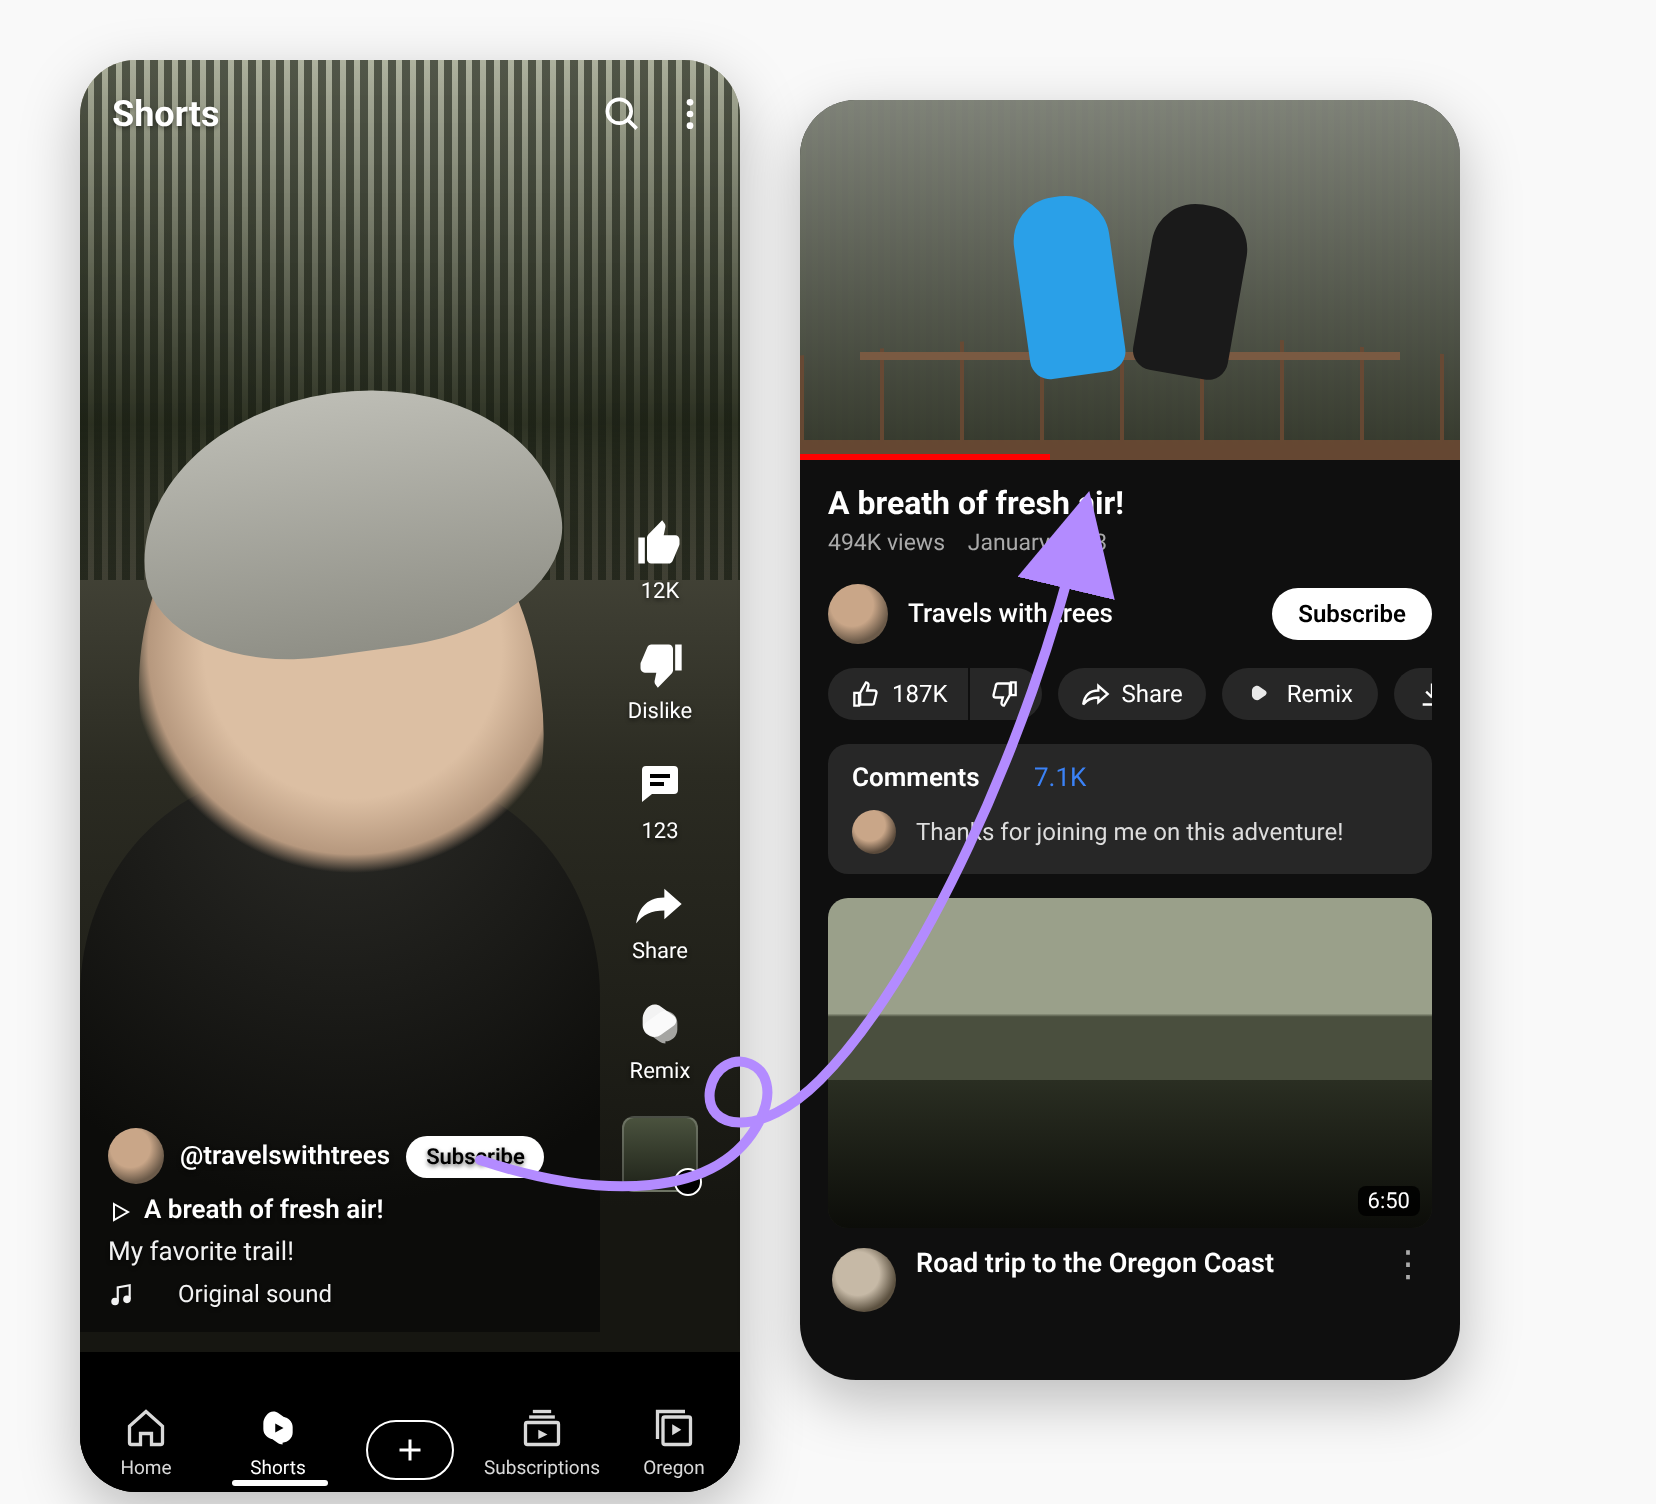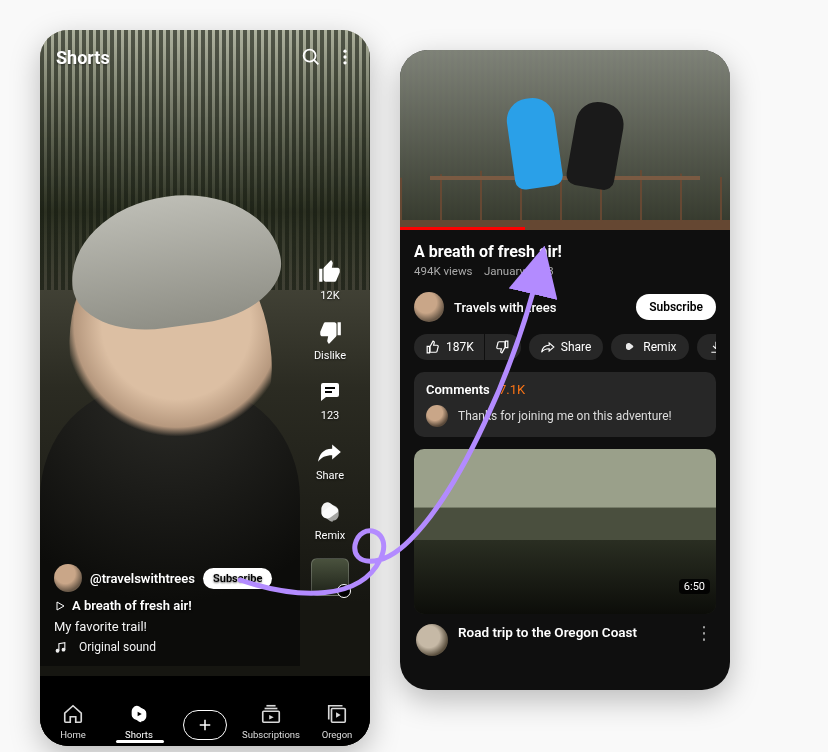--- a/index.html
+++ b/index.html
@@ -98,21 +98,21 @@
   .meta {
     position:absolute; left:14px; right:80px; bottom:92px;
     z-index:6; display:flex; flex-direction:column; gap:6px;
     font-size:13px; text-shadow:0 1px 2px rgba(0,0,0,.6);
   }
   .chan-row{display:flex;align-items:center;gap:8px;}
   .avatar{width:28px;height:28px;border-radius:50%;background:radial-gradient(circle at 40% 35%, #c9a688 0 40%, #6b5a49 70%);}
   .sub-pill{background:#fff;color:#000;font-size:11px;font-weight:600;border-radius:14px;padding:4px 10px;}
   .vtitle-row{display:flex;align-items:center;gap:6px;font-weight:600;}
   .caption{opacity:.95;}
-  .sound-row{display:flex;align-items:center;gap:12px;font-size:12px;opacity:.95;}
+  .sound-row{display:flex;align-items:center;gap:22px;font-size:12px;opacity:.95;}
 
   .bottom-nav{
     position:absolute;left:0;right:0;bottom:0;height:70px;background:#000;
     display:flex;align-items:flex-end;justify-content:space-around;
     z-index:7; padding-bottom:6px;
   }
   .nav-item{display:flex;flex-direction:column;align-items:center;gap:3px;color:#fff;font-size:9.5px;width:60px;}
   .nav-item.dim{opacity:.85}
   .nav-ico{width:24px;height:24px;display:flex;align-items:center;justify-content:center;}
   .nav-create{width:44px;height:30px;border:1.5px solid #fff;border-radius:18px;display:flex;align-items:center;justify-content:center;}
@@ -153,32 +153,32 @@
   .wp-chan .name{font-size:13px;font-weight:500;flex:1;white-space:nowrap;}
   .wp-chan .sub-pill{padding:6px 13px;font-size:12px;}
 
   .chip-row{display:flex;gap:8px;margin-bottom:12px;overflow:hidden;}
   .chip{background:#272727;border-radius:18px;padding:6px 12px;font-size:12px;display:flex;align-items:center;gap:6px;white-space:nowrap;flex:0 0 auto;}
   .chip.split-l{border-radius:18px 0 0 18px;padding-right:10px;}
   .chip.split-r{border-radius:0 18px 18px 0;margin-left:-7px;padding-left:10px;}
 
   .comment-box{background:#272727;border-radius:10px;padding:10px 12px;margin-bottom:12px;}
   .comment-head{font-size:13px;font-weight:600;margin-bottom:8px;}
-  .comment-head .cnt{font-weight:400;margin-left:6px;color:#f97316;}
+  .comment-head .cnt{font-weight:400;margin-left:24px;color:#3b82f6;}
   .comment-body{display:flex;gap:10px;align-items:center;font-size:12px;color:#ddd;}
   .comment-body .cavatar{width:22px;height:22px;border-radius:50%;background:radial-gradient(circle at 40% 35%,#c9a688 0 40%,#5a4a3b 70%);}
 
   .rec{position:relative;}
   .rec-thumb{height:165px;border-radius:10px;overflow:hidden;position:relative;
     background:
       linear-gradient(to bottom, #9aa08a 0 35%, #4a4f3e 36% 55%, #1e2118 56% 100%),
       repeating-linear-gradient(90deg, rgba(15,20,10,.5) 0 3px, transparent 3px 6px);
   }
   .rec-thumb .water{position:absolute;left:0;right:0;bottom:0;height:45%;background:linear-gradient(#2a2e22,#0c0d09);}
-  .rec-dur{position:absolute;right:6px;bottom:20px;background:rgba(0,0,0,.85);border-radius:4px;font-size:11px;padding:1px 5px;}
+  .rec-dur{position:absolute;right:6px;bottom:6px;background:rgba(0,0,0,.85);border-radius:4px;font-size:11px;padding:1px 5px;}
   .rec-meta{display:flex;gap:10px;padding:10px 2px;}
   .rec-avatar{width:32px;height:32px;border-radius:50%;background:radial-gradient(circle at 40% 40%,#c6b9a6 0 40%,#5c5140 70%);flex:0 0 auto;}
   .rec-txt{flex:1;}
   .rec-title{font-size:13.5px;font-weight:600;margin-bottom:2px;}
   .rec-sub{font-size:11px;color:#aaa;}
   .rec-more{width:20px;color:#aaa;font-size:18px;line-height:1;text-align:center;}
 
   
   .arrow{
     position:absolute; left:230px; top:240px; width:350px; height:370px;

